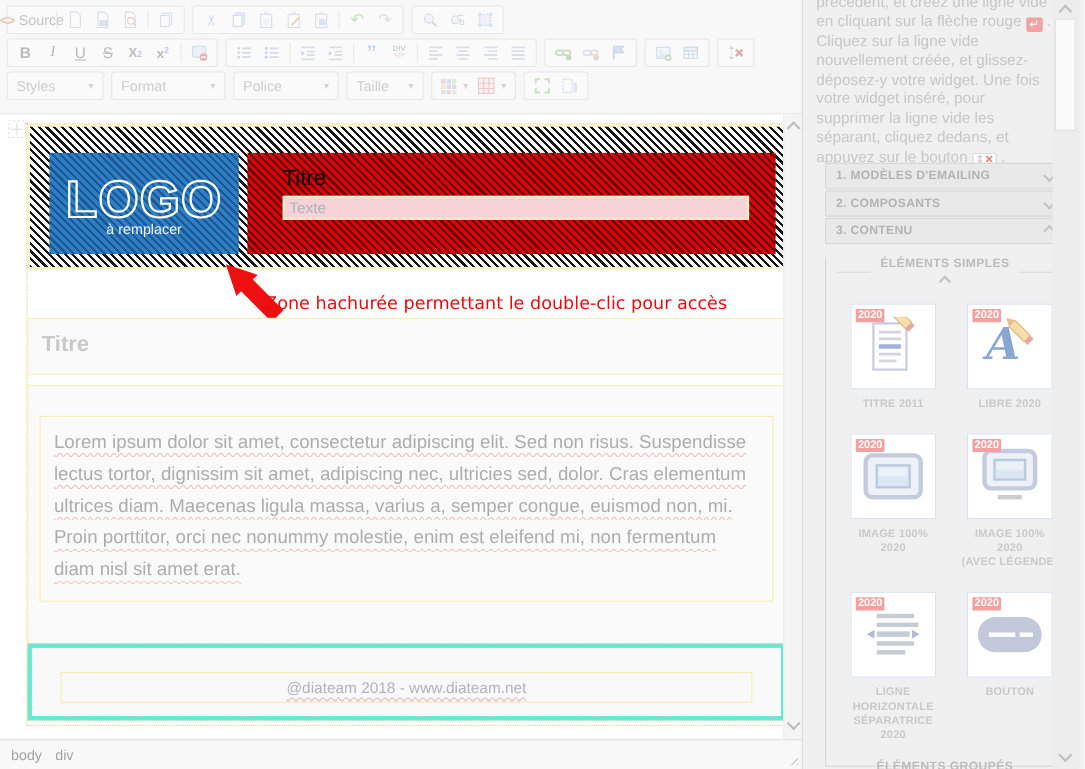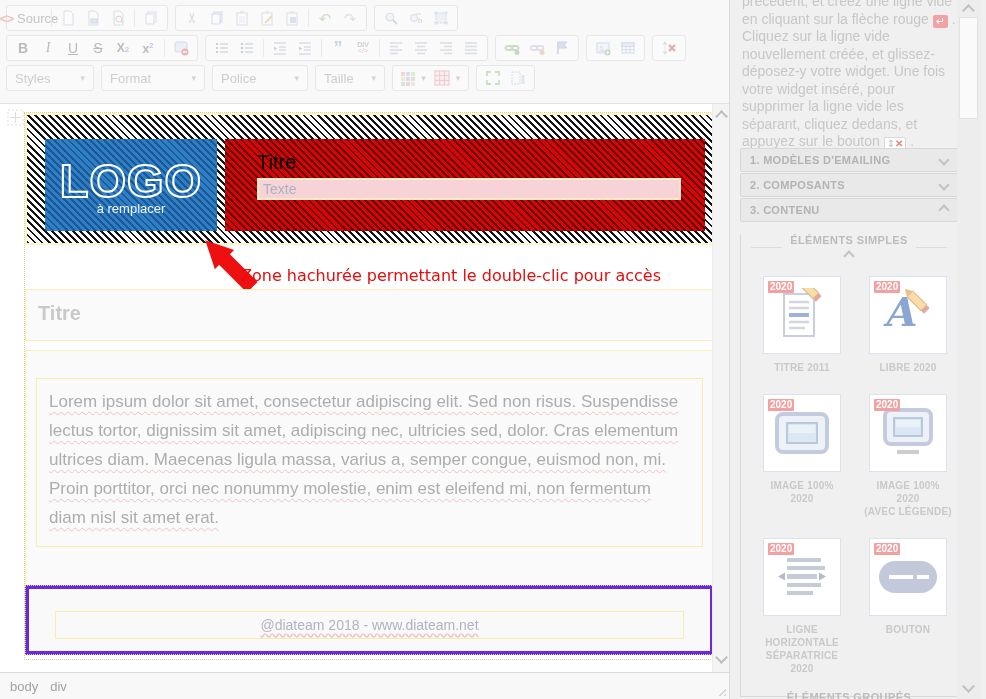--- a/index.html
+++ b/index.html
@@ -50,37 +50,37 @@
   .pink-field{display:block;margin-left:32px;width:412px;height:16px;background:#f7d3d7;border:2px solid #f3edc8;color:#a9b2c0;font-size:14px;padding:1px 4px;font-family:"Liberation Sans",sans-serif;}
 
   .arrow-note{position:absolute;left:176px;top:122px;width:62px;height:64px;}
   .annotation{position:absolute;left:216px;top:152px;width:430px;font-family:"DejaVu Sans",sans-serif;font-size:16px;line-height:22px;color:#e50d0d;}
 
   .block{position:absolute;left:0;width:689px;background:#fafafa;border:1px solid #f7f0b4;box-sizing:border-box;}
   .heading-block{top:176px;height:52px;}
   .heading-block .h{font-size:20px;font-weight:bold;color:#c9c9c9;padding:12px 0 0 12px;}
   .para-block{top:237px;height:269px;}
   .para-inner{margin:27px 10px 0 10px;border:1px solid #f6efac;padding:8px 12px 14px 12px;font-size:17px;line-height:29px;color:#adadad;text-decoration:underline;text-decoration-style:wavy;text-decoration-color:#edc3c3;text-decoration-thickness:1px;text-underline-offset:4px;}
-  .footer-wrap{position:absolute;left:0;top:472px;width:689px;height:70px;border:1px dotted #ddd08e;box-sizing:border-box;background:#6d28d9;}
+  .footer-wrap{position:absolute;left:0;top:472px;width:689px;height:70px;border:1px dotted #ddd08e;box-sizing:border-box;background:#5eead4;}
   .footer-gray{position:absolute;left:3px;top:3px;right:3px;bottom:3px;background:#f9f9f9;}
   .footer-strip{position:absolute;left:26px;right:26px;top:22px;height:26px;border:1px solid #f6efac;display:flex;align-items:center;justify-content:center;font-size:14px;color:#b2b2c2;text-decoration:underline;text-decoration-style:wavy;text-decoration-color:#edc3c3;text-underline-offset:3px;}
 
   
   .statusbar{position:absolute;left:0;top:672px;width:729px;height:27px;background:#f8f8f8;border-top:1px solid #dcdcdc;box-sizing:border-box;display:flex;align-items:center;gap:12px;padding-left:10px;}
   .crumb{color:#a2a2a2;font-size:13px;cursor:pointer;}
   .grip{position:absolute;right:3px;bottom:3px;width:11px;height:11px;clip-path:polygon(100% 0,100% 100%,0 100%);background:repeating-linear-gradient(-45deg,#d2d2d2 0 1.5px,transparent 1.5px 4px);}
 
   
   .sidebar{position:absolute;left:729px;top:0;width:257px;height:699px;background:#f0f0f0;border-left:1px solid #dcdcdc;box-sizing:border-box;overflow:hidden;padding-left:32px;}
   .intro{position:absolute;left:12px;top:-7px;width:216px;font-size:14px;line-height:17.5px;color:#c7c7c7;margin:0;}
   .mini-red{display:inline-block;background:#f2a2a2;color:#fff;border-radius:2px;font-size:11px;line-height:13px;padding:0 3px;vertical-align:-1px;}
   .mini-x{display:inline-block;background:#fff;border:1px solid #d8d8d8;border-radius:2px;font-size:10px;line-height:12px;padding:0 2px;vertical-align:-1px;}
   .mini-x .ar{color:#bdbdbd;}
   .mini-x .xx{color:#e57f7f;font-weight:bold;}
-  .acc{position:absolute;left:10px;top:148px;width:218px;}
+  .acc{position:absolute;left:20px;top:148px;width:218px;}
   .acc-bar{height:24px;background:#e9e9e9;border:1px solid #d8d8d8;border-radius:2px;margin-bottom:1px;display:flex;align-items:center;justify-content:space-between;padding:0 9px;box-sizing:border-box;cursor:pointer;}
   .acc-label{font-size:11px;font-weight:bold;color:#b3b3b3;letter-spacing:.3px;}
   .acc .chev{width:6px;height:6px;border-color:#c3c3c3;}
   .panel{border:1px solid #d8d8d8;border-top:none;height:463px;box-sizing:border-box;position:relative;}
   .sep-row{display:flex;align-items:center;gap:8px;margin:12px 10px 0 10px;cursor:pointer;}
   .sep-row .line{flex:1;height:1px;background:#dcdcdc;}
   .sep-label{font-size:11px;font-weight:bold;color:#bcbcbc;letter-spacing:.4px;white-space:nowrap;display:flex;align-items:center;gap:6px;flex-direction:column;}
   .wgrid{display:grid;grid-template-columns:1fr 1fr;justify-items:center;row-gap:20px;margin:16px 8px 0 8px;}
   .wcell{display:flex;flex-direction:column;align-items:center;}
   .wcard{position:relative;width:76px;height:76px;background:#fff;border:1px solid #dde1ee;display:flex;align-items:center;justify-content:center;cursor:grab;}

